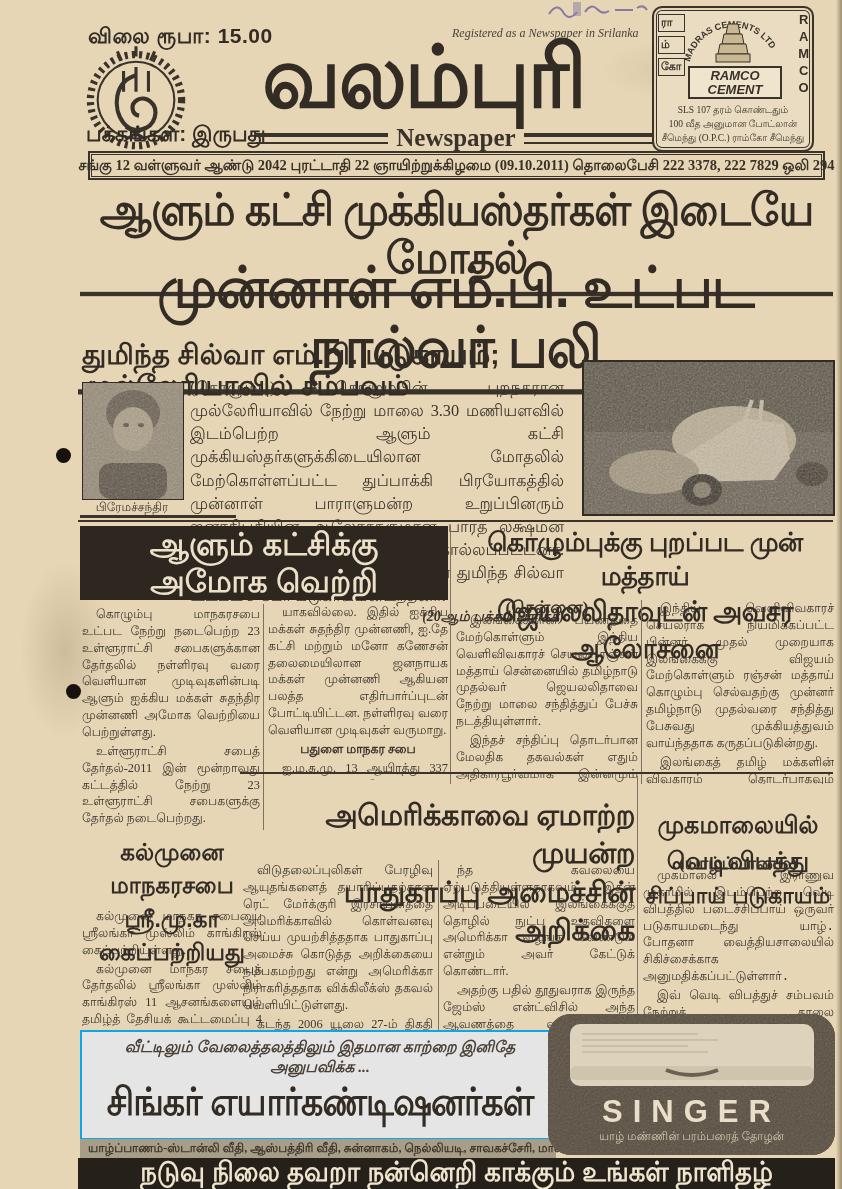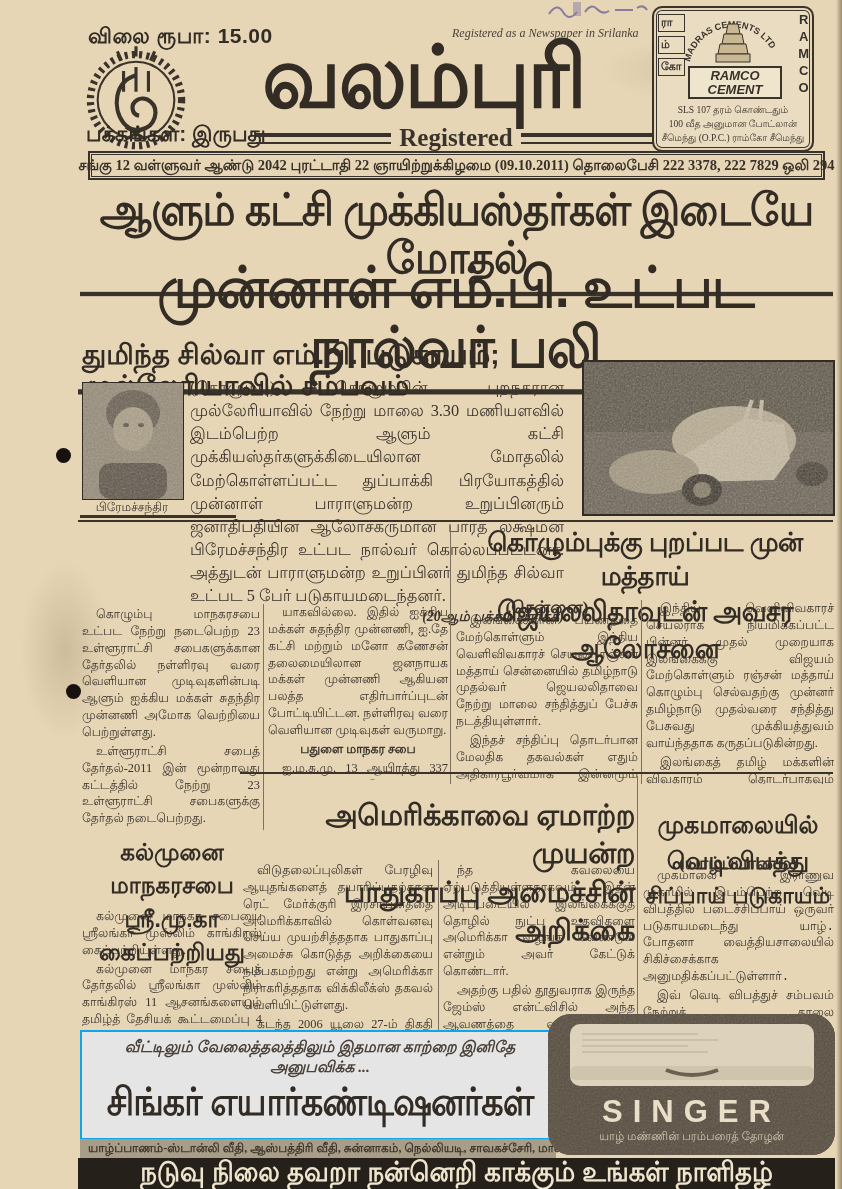--- a/index.html
+++ b/index.html
@@ -58,21 +58,21 @@
     <path d="M38 30 v20 M50 26 v24 M62 30 v20" stroke="#3a332c" stroke-width="3" fill="none"></path>
     <path d="M50 34 C 29 40 27 66 38 80 C 47 91 64 88 68 75 C 72 61 59 53 51 58 C 44 62 46 72 53 73" fill="none" stroke="#3a332c" stroke-width="4"></path>
     <path d="M40 84 l20 12 M60 84 l-20 12" stroke="#3a332c" stroke-width="3"></path>
   </svg>
 
   <div class="abs hl" style="left:196px;top:26px;width:455px;height:104px;font-size:82px;line-height:104px;text-align:center;transform:scaleY(1.05);letter-spacing:-2px;">வலம்புரி</div>
   <div class="abs hl" style="left:86px;top:122px;font-size:21px;">பக்கங்கள்: இருபது</div>
 
   <div class="abs" style="left:256px;top:124px;width:400px;height:28px;display:flex;align-items:center;gap:8px;">
     <div style="flex:1;height:7px;border-top:2px solid #3a332c;border-bottom:2px solid #3a332c;box-shadow:inset 0 2px 0 #3a332c;"></div>
-    <div style="font-size:25px;font-weight:bold;color:#3a332c;">Registered</div>
+    <div style="font-size:25px;font-weight:bold;color:#3a332c;">Newspaper</div>
     <div style="flex:1;height:7px;border-top:2px solid #3a332c;border-bottom:2px solid #3a332c;box-shadow:inset 0 2px 0 #3a332c;"></div>
   </div>
 
   <div class="abs" style="left:652px;top:6px;width:158px;height:142px;border:2px solid #3a332c;border-radius:10px;box-shadow:inset 0 0 0 2px #e6d6b6, inset 0 0 0 3px #3a332c;background:#e9dcc0;">
     <div style="position:absolute;left:4px;top:6px;display:flex;flex-direction:column;gap:4px;">
       <div style="border:1px solid #3a332c;font-size:11px;font-weight:bold;padding:1px 2px;">ரா</div>
       <div style="border:1px solid #3a332c;font-size:11px;font-weight:bold;padding:1px 2px;">ம்</div>
       <div style="border:1px solid #3a332c;font-size:11px;font-weight:bold;padding:1px 2px;">கோ</div>
     </div>
     <div style="position:absolute;right:3px;top:4px;display:flex;flex-direction:column;gap:2px;font-family:'Liberation Sans',sans-serif;font-weight:bold;font-size:13px;text-align:center;">
@@ -143,20 +143,24 @@
       <ellipse cx="70" cy="110" rx="45" ry="22" fill="#a2957c"></ellipse>
       <ellipse cx="118" cy="128" rx="20" ry="16" fill="#3c352b"></ellipse>
       <ellipse cx="118" cy="128" rx="9" ry="8" fill="#857a64"></ellipse>
       <ellipse cx="228" cy="112" rx="16" ry="12" fill="#473f33"></ellipse>
       <path d="M160 60 l8 -22 M176 58 l2 -20" stroke="#c7baa0" stroke-width="4" fill="none"></path>
       <rect width="249" height="152" filter="url(#grainF)" opacity="0.45"></rect>
     </svg>
   </div>
   <div class="hline" style="left:78px;top:520px;width:755px;height:2px;"></div>
 
+  <div class="abs banner hl" style="left:80px;top:526px;width:368px;height:74px;font-size:31px;line-height:37px;">
+    <div>ஆளும் கட்சிக்கு</div>
+    <div>அமோக வெற்றி</div>
+  </div>
 
   <div class="abs body-col" style="left:82px;top:606px;width:178px;height:224px;overflow:hidden;">
     <p>கொழும்பு மாநகரசபை உட்பட நேற்று நடைபெற்ற 23 உள்ளூராட்சி சபைகளுக்கான தேர்தலில் நள்ளிரவு வரை வெளியான முடிவுகளின்படி ஆளும் ஐக்கிய மக்கள் சுதந்திர முன்னணி அமோக வெற்றியை பெற்றுள்ளது.</p>
     <p>உள்ளூராட்சி சபைத் தேர்தல்-2011 இன் மூன்றாவது கட்டத்தில் நேற்று 23 உள்ளூராட்சி சபைகளுக்கு தேர்தல் நடைபெற்றது.</p>
     <p>இத் தேர்தலில் 50-60 வீதமான வாக்கு பதிவுகள் இடம்பெற்றுள்ளதாக தேர்தல் திணைக்களம் தெரிவித்துள்ளது. பல்வேறு சம்பவங்களுடன் இடம்பெற்ற இத் தேர்தல் நீதியானது அல்ல என பப்ரல் அமைப்பு கருத்து வெளியிட்டுள்ளது.</p>
 
   </div>
 
   <div class="vline" style="left:263px;top:604px;height:226px;"></div>
 

